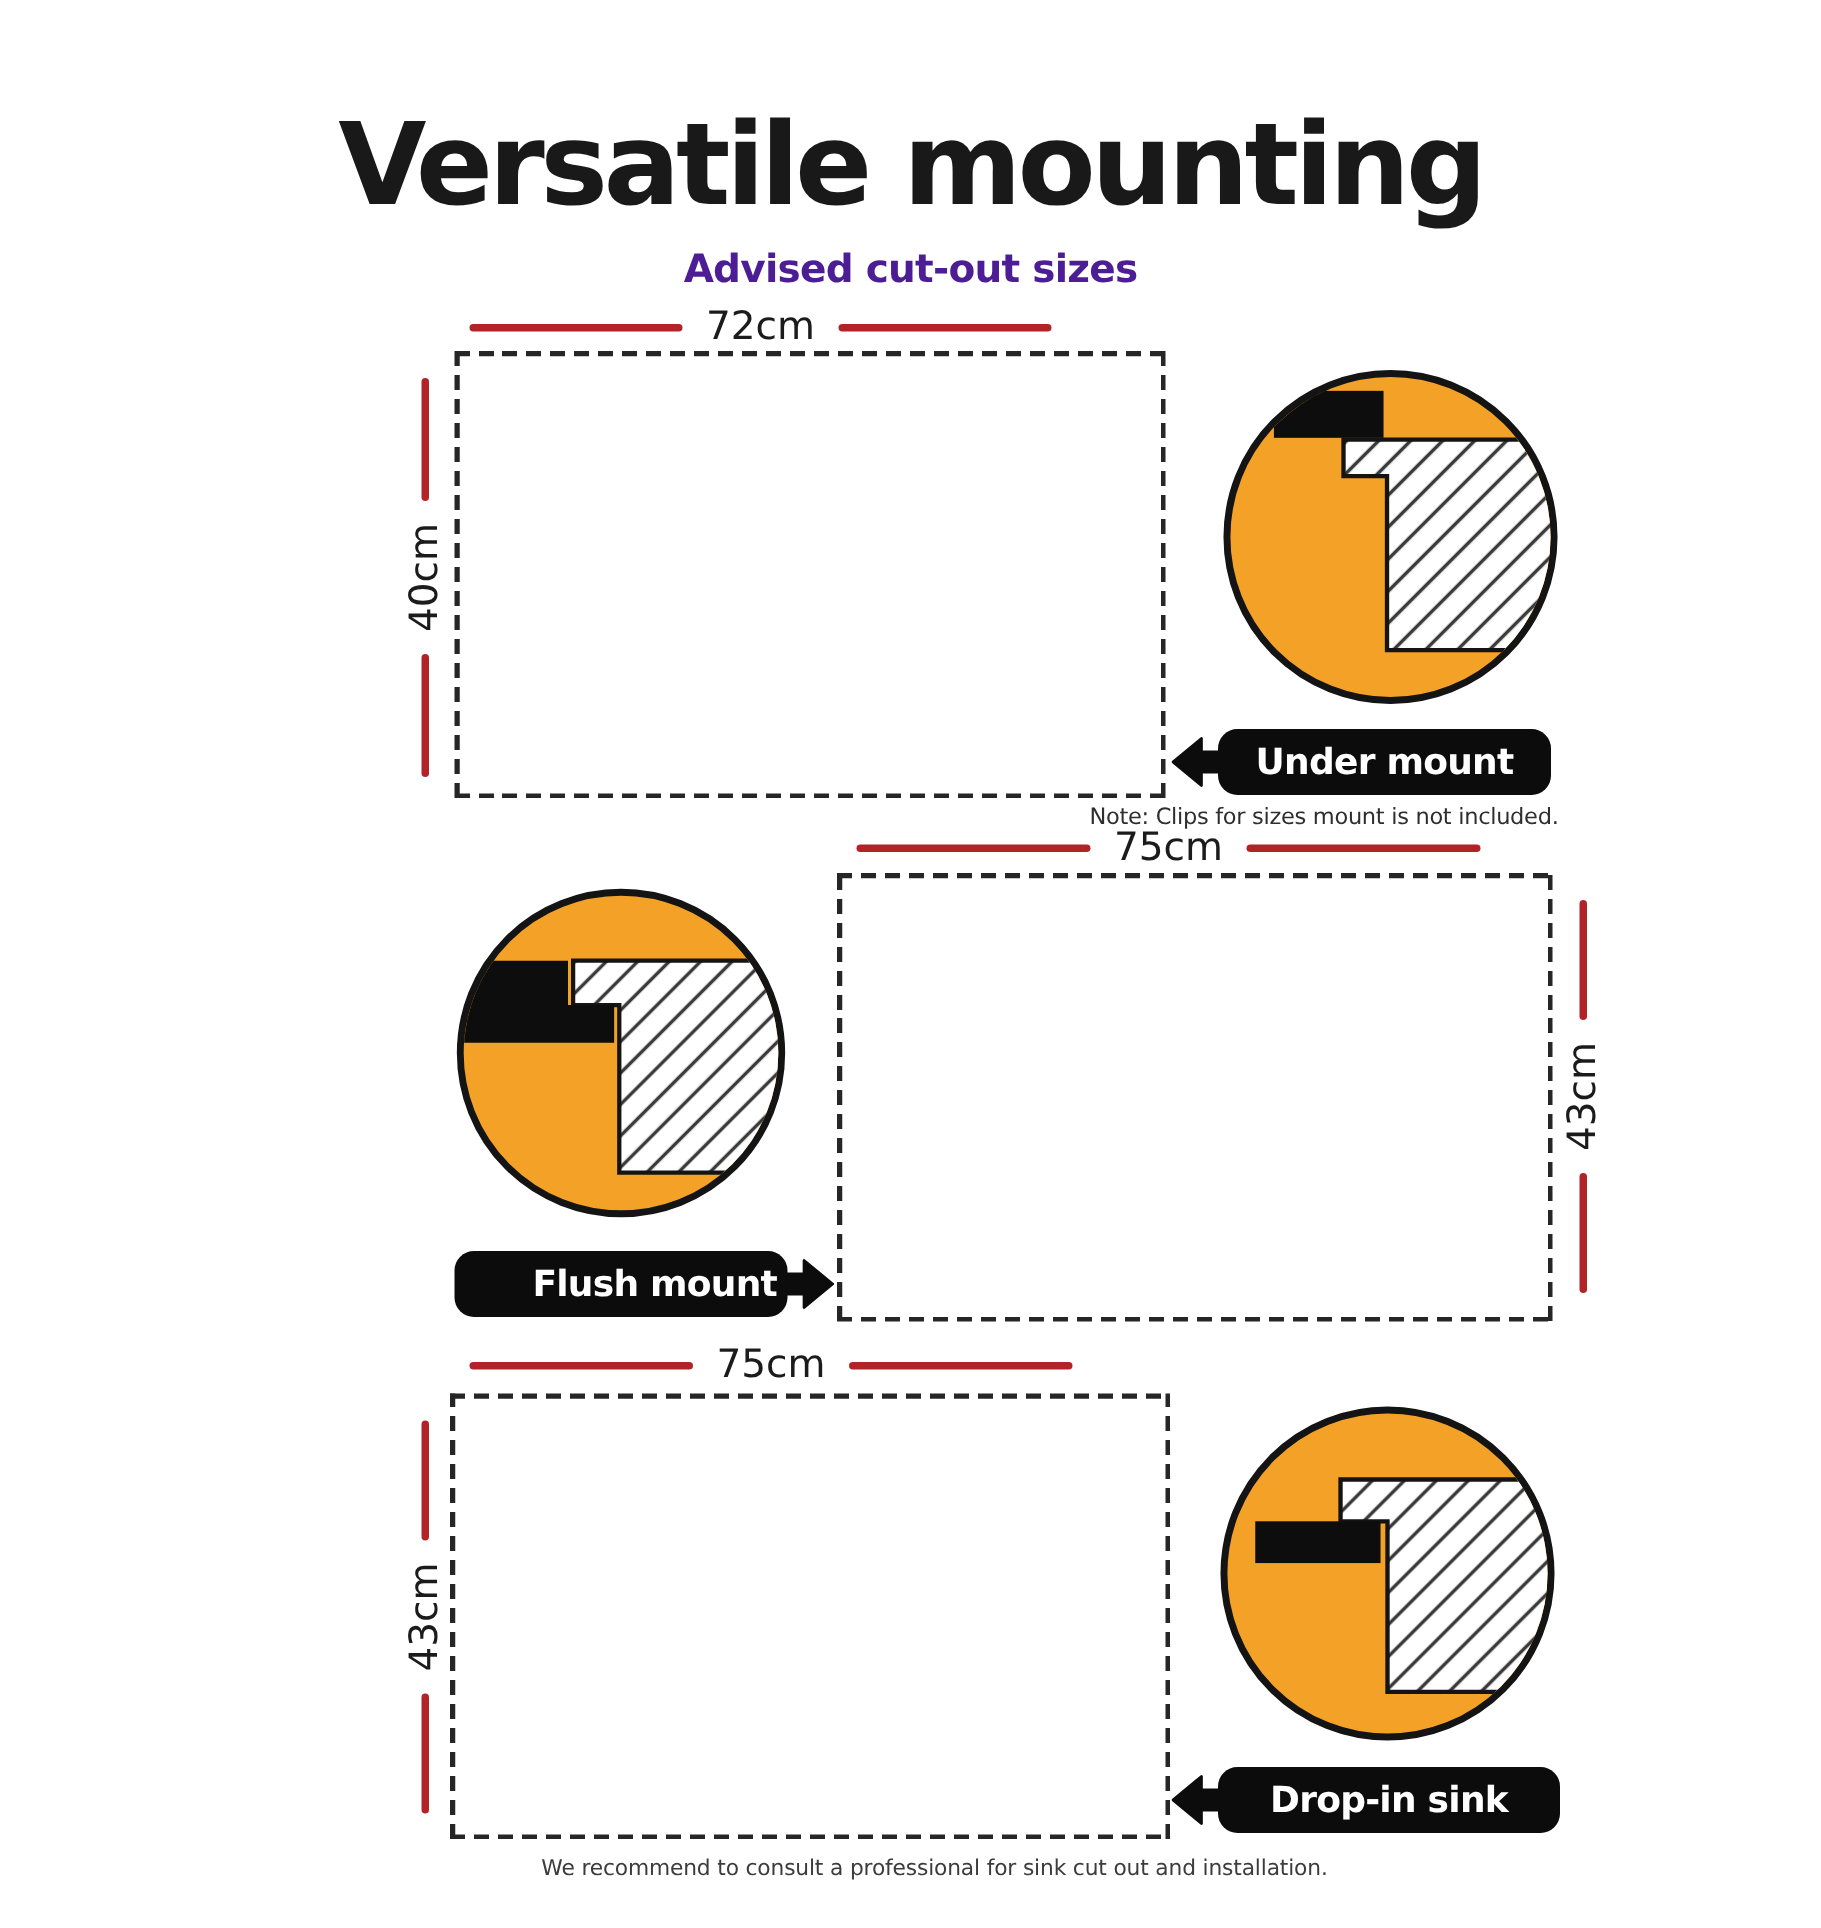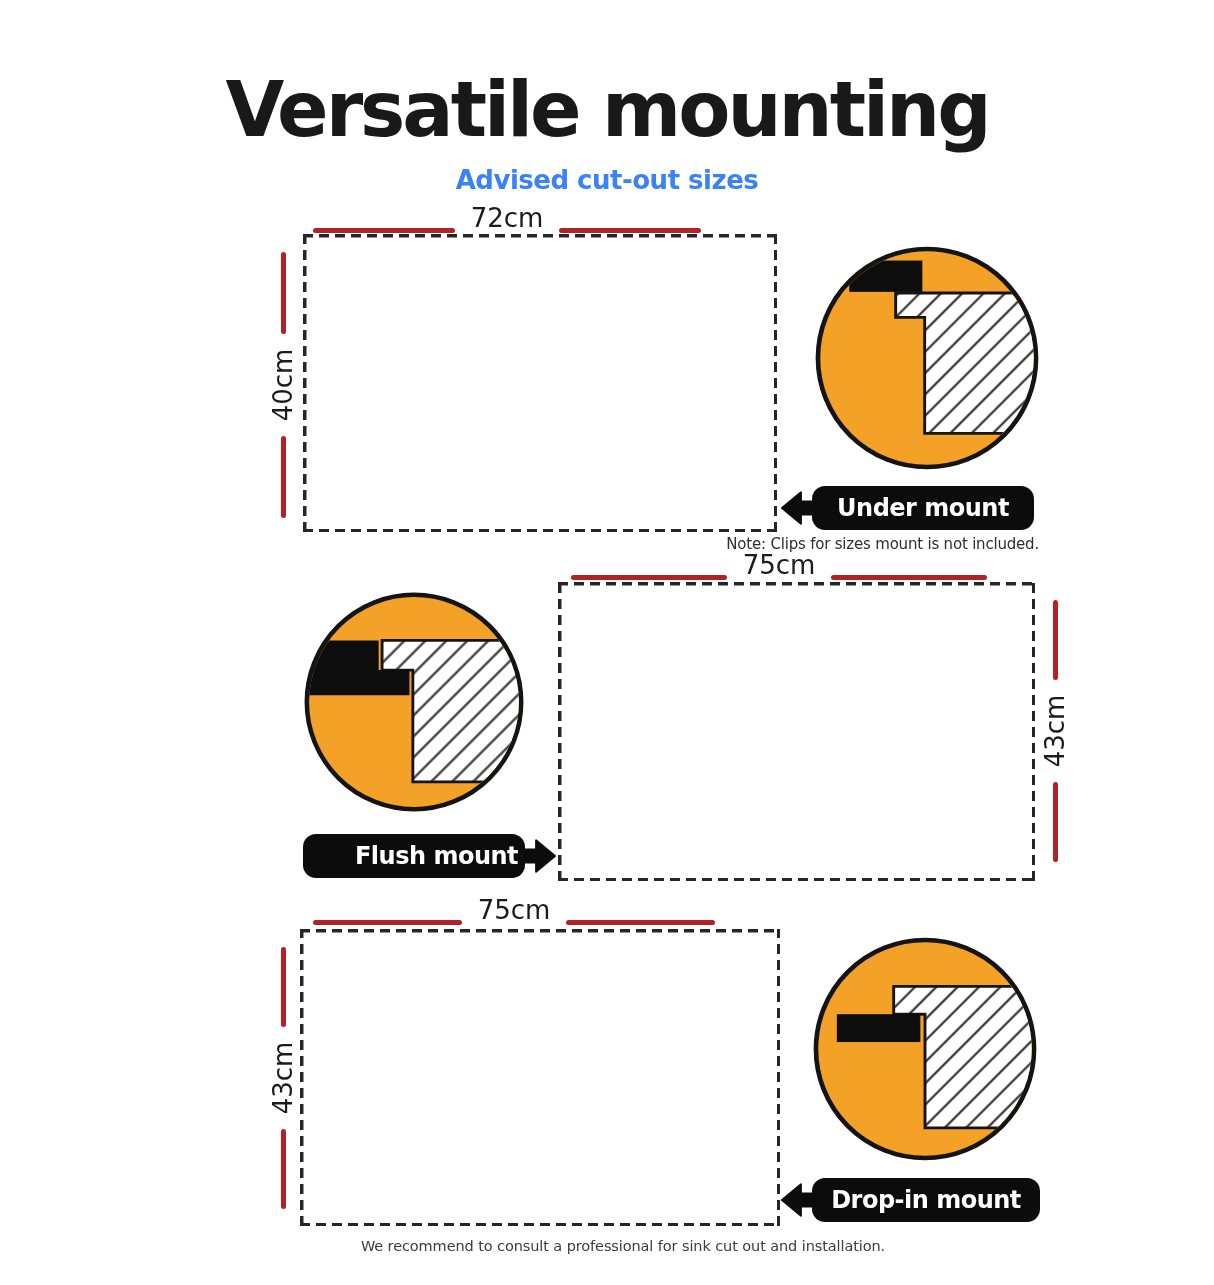--- a/index.html
+++ b/index.html
@@ -12,38 +12,38 @@
   }
 
   .page-title {
     position:absolute; top:64px; left:0; right:0;
     text-align:center; font-size:76px; font-weight:700;
     letter-spacing:-3px; color:#191919; line-height:1.1;
   }
   .page-subtitle {
     position:absolute; top:161px; left:0; right:0;
     text-align:center; font-size:26px; font-weight:700;
-    letter-spacing:-0.5px; color:#3b82f6;
+    letter-spacing:-0.5px; color:#4c1d95;
   }
 
   
   .dashed-rect {
     position:absolute; background-color:#ffffff;
     background-image:
       repeating-linear-gradient(90deg,#262626 0 10px,transparent 10px 16px),
       repeating-linear-gradient(90deg,#262626 0 10px,transparent 10px 16px),
       repeating-linear-gradient(0deg,#262626 0 10px,transparent 10px 16px),
       repeating-linear-gradient(0deg,#262626 0 10px,transparent 10px 16px);
     background-position:0 0, 0 100%, 0 0, 100% 0;
     background-size:100% 3.5px, 100% 3.5px, 3.5px 100%, 3.5px 100%;
     background-repeat:no-repeat;
   }
 
   
-  .hdim { position:absolute; display:flex; align-items:flex-end; gap:16px; height:30px; }
+  .hdim { position:absolute; display:flex; align-items:center; gap:16px; height:30px; }
   .hdim .dline { flex:1 1 auto; height:5px; background:#B22328; border-radius:2.5px; }
   .dim-label { font-size:26px; font-weight:400; color:#1b1b1b; white-space:nowrap; }
 
   
   .vdim { position:absolute; display:flex; flex-direction:column; align-items:center; gap:10px; width:36px; }
   .vdim .dline-v { flex:1 1 auto; width:5px; background:#B22328; border-radius:2.5px; }
   .vlabel-box { position:relative; width:36px; height:82px; flex:0 0 82px; }
   .vlabel-box .dim-label {
     position:absolute; top:50%; left:50%;
     transform:translate(-50%,-50%) rotate(-90deg);
@@ -192,18 +192,18 @@
     <g clip-path="url(#clip-d)">
       <path d="M73,46 L210,46 L210,168 L100,168 L100,70 L73,70 Z" fill="url(#hatch-d)" stroke="#141414" stroke-width="2.5"></path>
       <rect x="24" y="70" width="72" height="24" fill="#0d0d0d"></rect>
     </g>
   </svg>
 
   <div class="pill-row" style="left:716px; top:1174px;">
     <svg class="arrow-svg arrow-left-svg" width="38" height="40" viewBox="0 0 40 40">
       <path d="M1,20 L21,3.5 L21,13 L40,13 L40,27 L21,27 L21,36.5 Z" fill="#0C0C0C" stroke="#0C0C0C" stroke-width="2" stroke-linejoin="round"></path>
     </svg>
-    <div class="pill" style="width:228px;">Drop-in mount</div>
+    <div class="pill" style="width:228px;">Drop-in sink</div>
   </div>
 
   <div class="footer-text" style="top:1234px;">We recommend to consult a professional for sink cut out and installation.</div>
 
 </div>
 
 </body></html>

